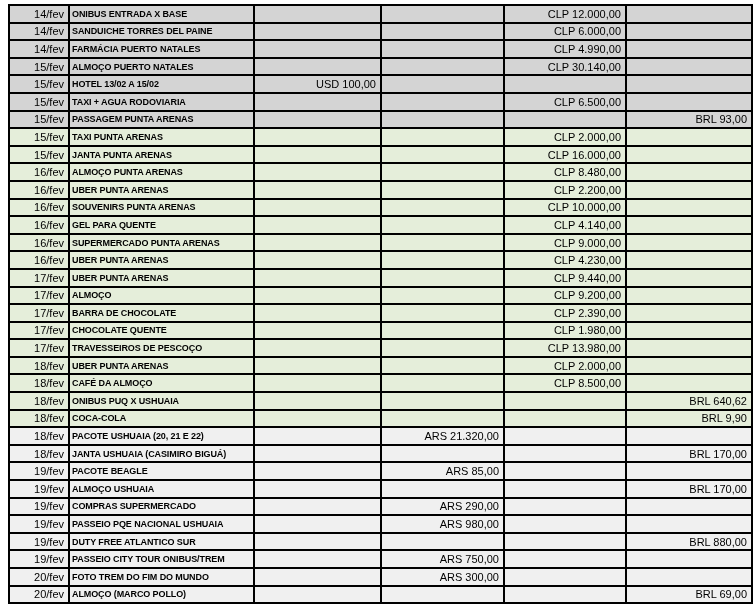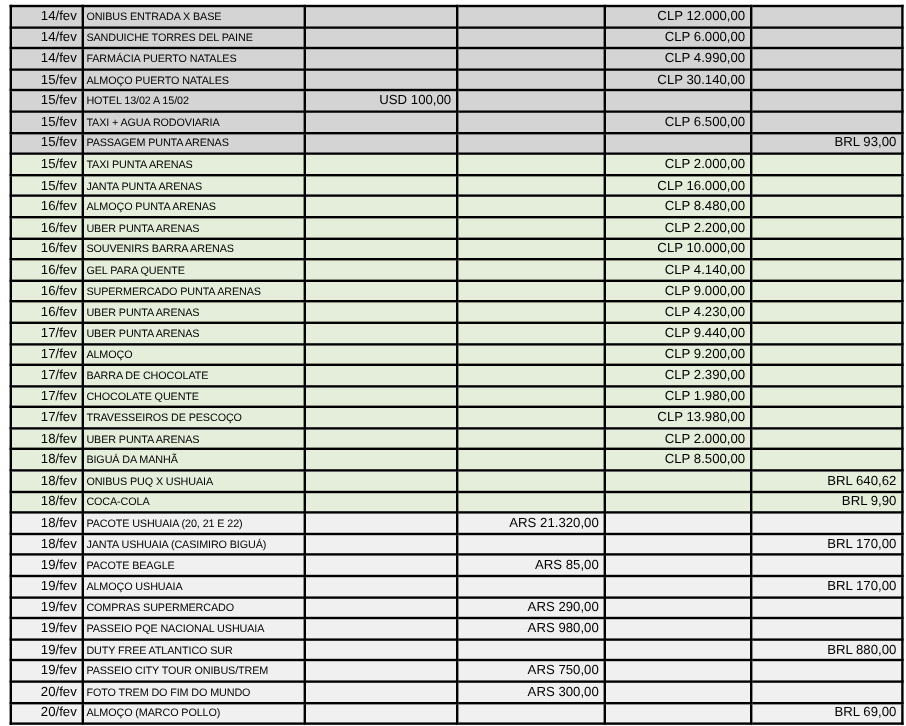--- a/index.html
+++ b/index.html
@@ -31,21 +31,21 @@
     color: #000000;
   }
   td.cell-date {
     text-align: right;
     font-size: 11px;
     padding-right: 4px;
   }
   td.cell-desc {
     text-align: left;
     font-size: 9px;
-    font-weight: 400;
+    font-weight: 700;
     letter-spacing: -0.1px;
     padding-left: 2px;
   }
   td.cell-amount {
     text-align: right;
     font-size: 11px;
     padding-right: 4px;
   }
   tr.theme-gray  td { background: #d4d4d4; }
   tr.theme-green td { background: #e5eeda; }
@@ -148,21 +148,21 @@
         <tr class="theme-green">
           <td class="cell-date">16/fev</td>
           <td class="cell-desc">UBER PUNTA ARENAS</td>
           <td class="cell-amount"></td>
           <td class="cell-amount"></td>
           <td class="cell-amount">CLP 2.200,00</td>
           <td class="cell-amount"></td>
         </tr>
         <tr class="theme-green">
           <td class="cell-date">16/fev</td>
-          <td class="cell-desc">SOUVENIRS BARRA ARENAS</td>
+          <td class="cell-desc">SOUVENIRS PUNTA ARENAS</td>
           <td class="cell-amount"></td>
           <td class="cell-amount"></td>
           <td class="cell-amount">CLP 10.000,00</td>
           <td class="cell-amount"></td>
         </tr>
         <tr class="theme-green">
           <td class="cell-date">16/fev</td>
           <td class="cell-desc">GEL PARA QUENTE</td>
           <td class="cell-amount"></td>
           <td class="cell-amount"></td>
@@ -228,21 +228,21 @@
         <tr class="theme-green">
           <td class="cell-date">18/fev</td>
           <td class="cell-desc">UBER PUNTA ARENAS</td>
           <td class="cell-amount"></td>
           <td class="cell-amount"></td>
           <td class="cell-amount">CLP 2.000,00</td>
           <td class="cell-amount"></td>
         </tr>
         <tr class="theme-green">
           <td class="cell-date">18/fev</td>
-          <td class="cell-desc">BIGUÁ DA MANHÃ</td>
+          <td class="cell-desc">CAFÉ DA ALMOÇO</td>
           <td class="cell-amount"></td>
           <td class="cell-amount"></td>
           <td class="cell-amount">CLP 8.500,00</td>
           <td class="cell-amount"></td>
         </tr>
         <tr class="theme-green">
           <td class="cell-date">18/fev</td>
           <td class="cell-desc">ONIBUS PUQ X USHUAIA</td>
           <td class="cell-amount"></td>
           <td class="cell-amount"></td>

